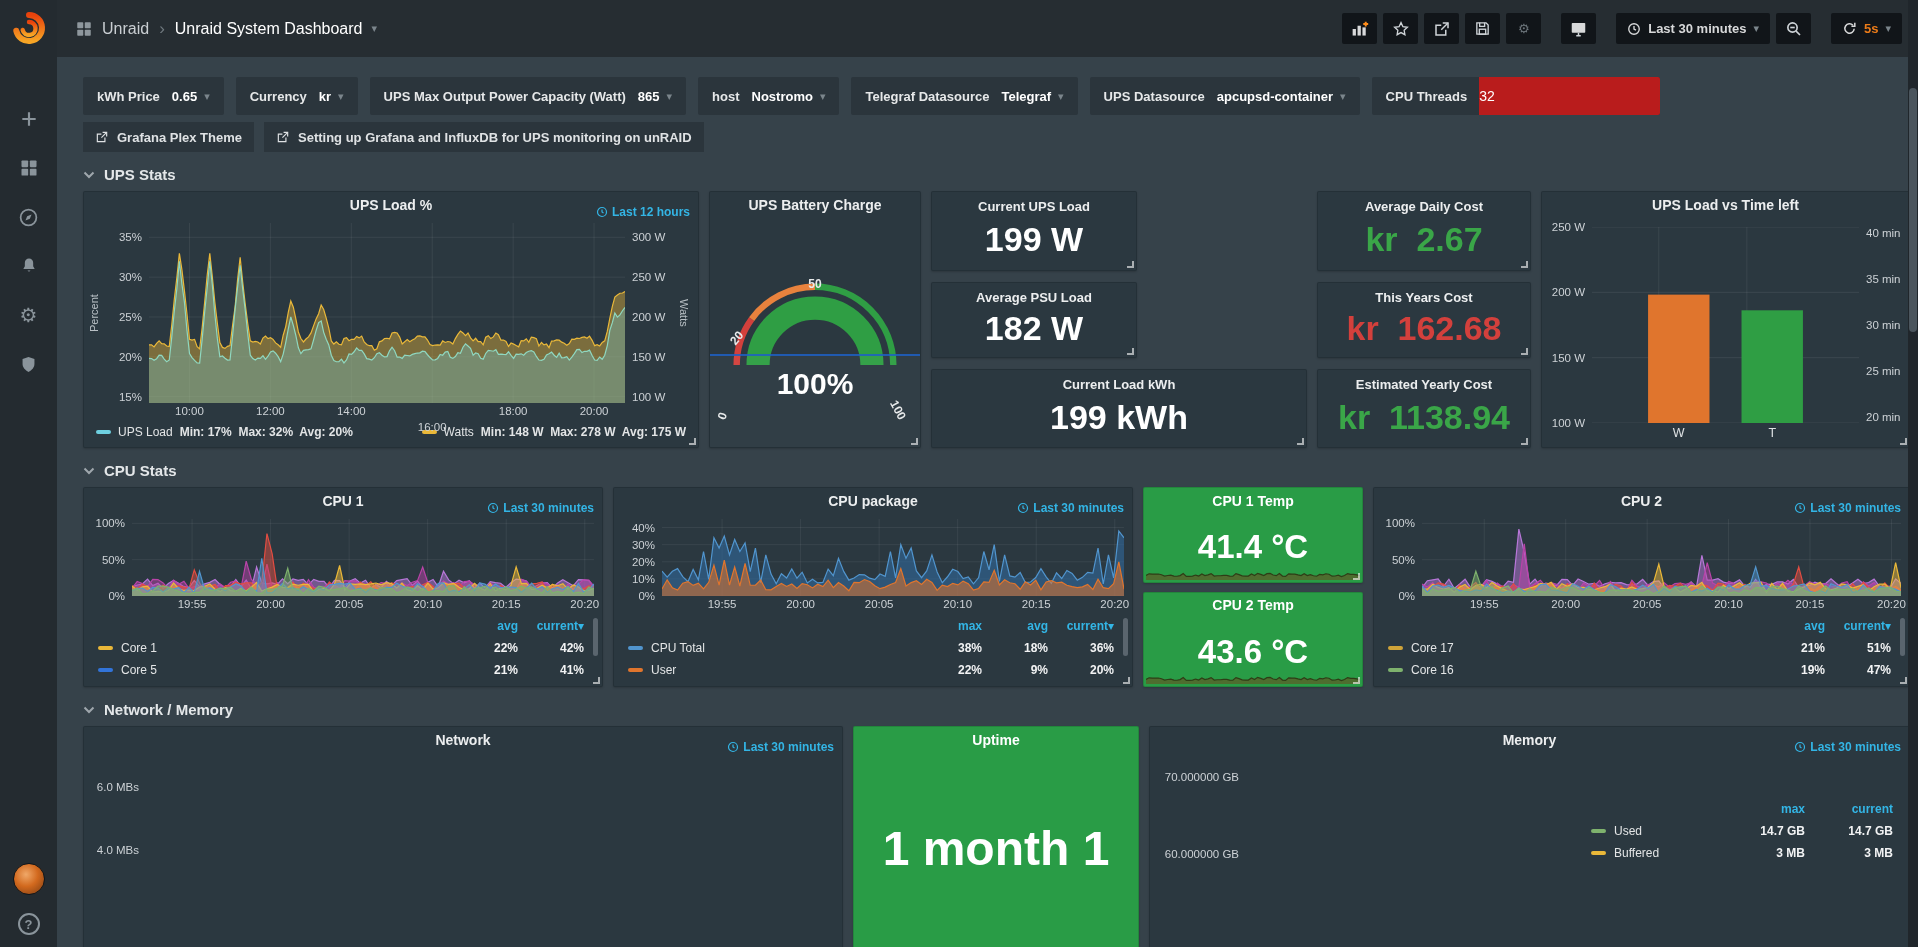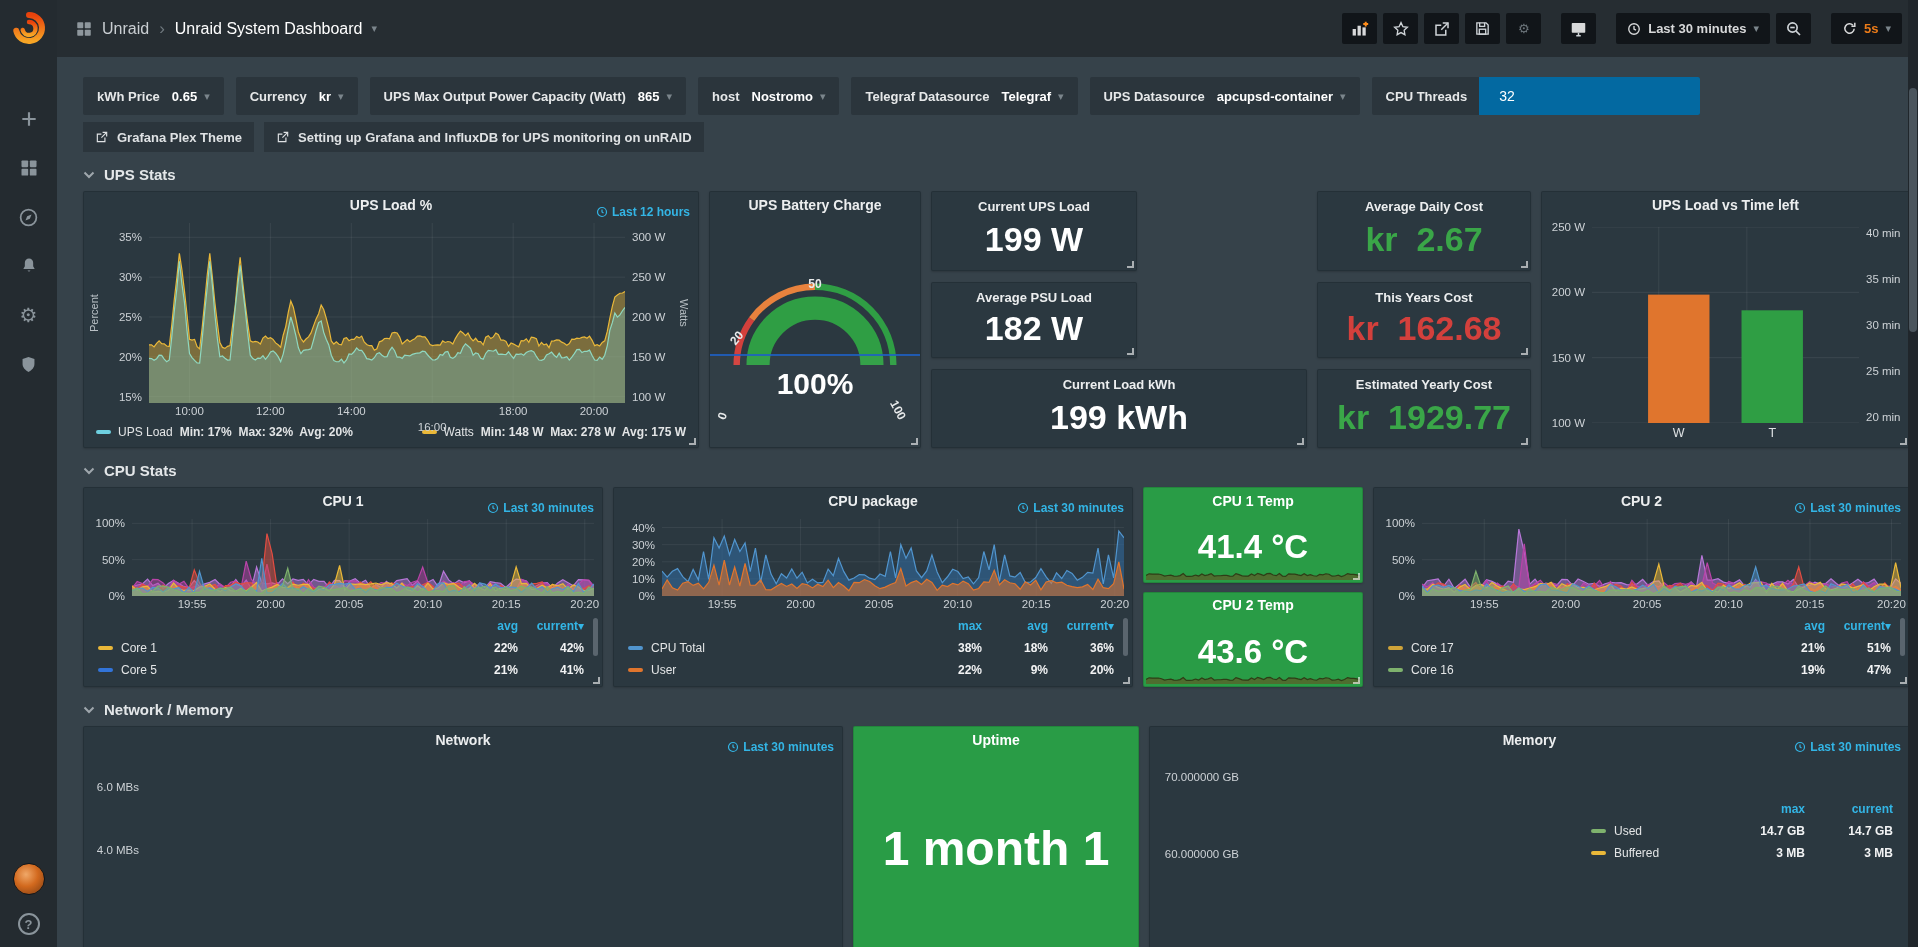--- a/index.html
+++ b/index.html
@@ -29,21 +29,21 @@
   .tb-gap{width:8px}
   .time-picker,.refresh-box{height:31px;background:#111519;border-radius:2px;display:flex;align-items:center;gap:7px;padding:0 11px;cursor:pointer;color:#d8d9da}
   .refresh-box .ival{font-weight:700}
   
   .dash{flex:1;padding:0 8px 0 26px;overflow:hidden}
   .var-row{display:flex;gap:12px;margin-top:20px}
   .var-box{height:38px;background:#2b353c;border-radius:2px;display:flex;align-items:center;padding:0 14px;gap:12px;cursor:pointer}
   .var-label{font-weight:700;color:#e6e8e9}
   .var-value{font-weight:700;color:#fff;display:flex;align-items:center;gap:7px}
   .var-box.has-input{padding-right:0}
-  .var-input{height:38px;min-width:150px;background:#0369a1;border:none;color:#fff;font-size:14px;padding:0 20px;font-family:inherit;border-radius:0 2px 2px 0}
+  .var-input{height:38px;min-width:150px;background:#b91c1c;border:none;color:#fff;font-size:14px;padding:0 0;font-family:inherit;border-radius:0 2px 2px 0}
   .links-row{display:flex;gap:10px;margin-top:7px}
   .dash-link{height:30px;background:#2b353c;border-radius:0;display:flex;align-items:center;gap:8px;padding:0 12px;font-weight:700;color:#dfe2e4;cursor:pointer}
   .section-head{display:flex;align-items:center;gap:9px;margin:14px 0 8px;cursor:pointer}
   .section-head .txt{font-size:15px;font-weight:700;color:#e4e7e9}
   .chev{color:#9fa7ad}
   
   .row{display:flex;gap:10px}
   .panel{background:#2b3840;border:1px solid rgba(0,0,0,.14);border-radius:2px;position:relative;box-shadow:0 1px 2px rgba(0,0,0,.18)}
   .rsz{position:absolute;right:2px;bottom:2px;width:7px;height:7px;border-right:2px solid rgba(255,255,255,.6);border-bottom:2px solid rgba(255,255,255,.6);cursor:nwse-resize;z-index:3}
   .p-head{height:25px;position:relative;display:flex;align-items:center;justify-content:center;flex:none}
@@ -448,21 +448,21 @@
             <div class="stat-value" style="color: rgb(211, 64, 60);">kr  162.68</div>
           <span class="rsz"></span>
             </div>
           <div class="panel stat" style="grid-column:1/3;grid-row:3">
             <span class="p-title">Current Load kWh</span>
             <div class="stat-value">199 kWh</div>
           <span class="rsz"></span>
             </div>
           <div class="panel stat" style="grid-column:3;grid-row:3">
             <span class="p-title">Estimated Yearly Cost</span>
-            <div class="stat-value" style="color: rgb(58, 166, 72);">kr  1929.77</div>
+            <div class="stat-value" style="color: rgb(58, 166, 72);">kr  1138.94</div>
           <span class="rsz"></span>
             </div>
         </div>
 
         <div class="panel graph" style="flex:1">
           <div class="p-head">
               <span class="p-title">UPS Load vs Time left</span>
             </div>
           <div class="bars-body">
             <div class="ygut l" style="width:44px">

